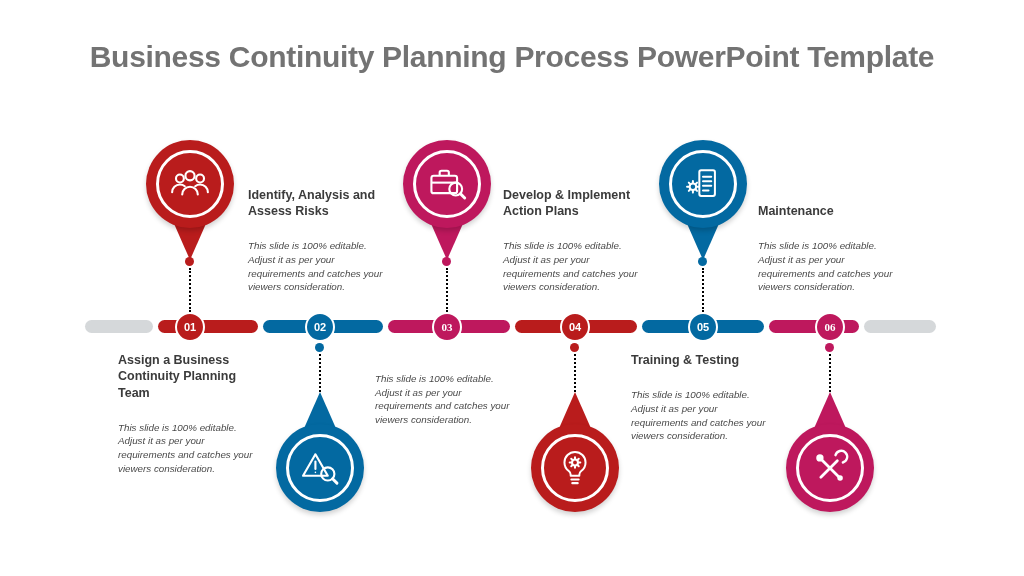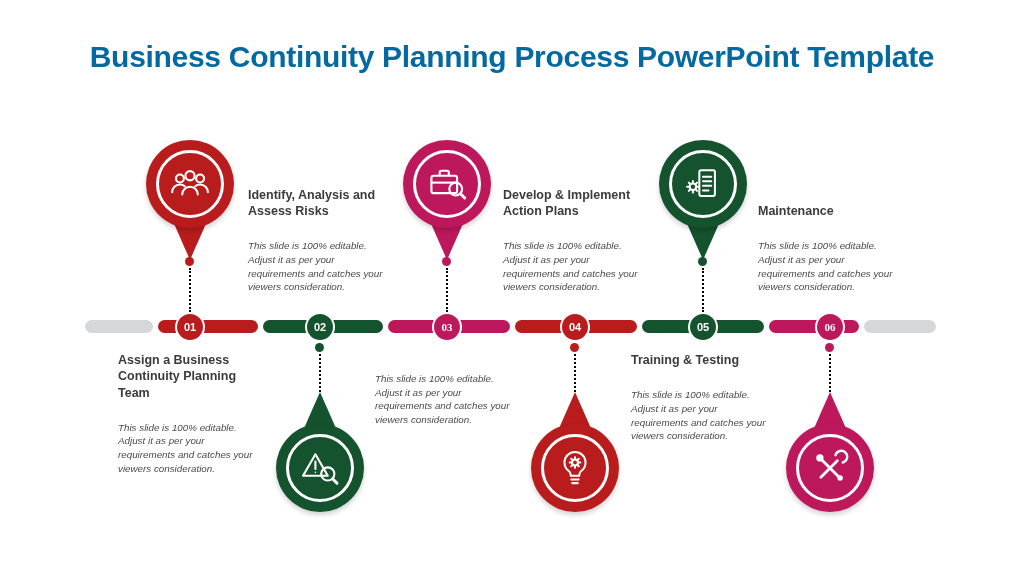--- a/index.html
+++ b/index.html
@@ -1,23 +1,23 @@
 <!DOCTYPE html>
 <html><head>
 <meta charset="utf-8">
 <style>
   html,body{margin:0;padding:0;background:#fff;}
   .slide{position:relative;width:1024px;height:576px;background:#ffffff;overflow:hidden;
          font-family:"Liberation Sans",sans-serif;}
   .slide-title{position:absolute;top:40px;left:0;width:100%;text-align:center;
-               font-size:30px;font-weight:bold;color:#0369a1;letter-spacing:-0.3px;}
+               font-size:30px;font-weight:bold;color:#737373;letter-spacing:-0.3px;}
 
   
   .seg{position:absolute;top:320px;height:13px;border-radius:7px;}
-  .bg-green{background:#b91c1c;} .bg-teal{background:#14532d;text-align:right;}
+  .bg-green{background:#b91c1c;} .bg-teal{background:#0369a1;text-align:right;}
   .bg-blue{background:#be185d;font-family:Liberation Serif, serif;} .bg-gray{background:#D5D8DA;}
   .bd-green{border-color:#95B43C;} .bd-teal{border-color:#45B5B3;} .bd-blue{border-color:#1E5FAC;}
 
   .step{position:absolute;top:0;width:160px;height:576px;}
 
   .num{position:absolute;top:312px;left:65px;width:30px;height:30px;border-radius:50%;
        box-sizing:border-box;border:2px solid #fff;color:#fff;font-weight:bold;font-size:11px;
        display:flex;align-items:center;justify-content:center;z-index:3;}
 
   .pin-circle{position:absolute;left:36px;width:88px;height:88px;border-radius:50%;

